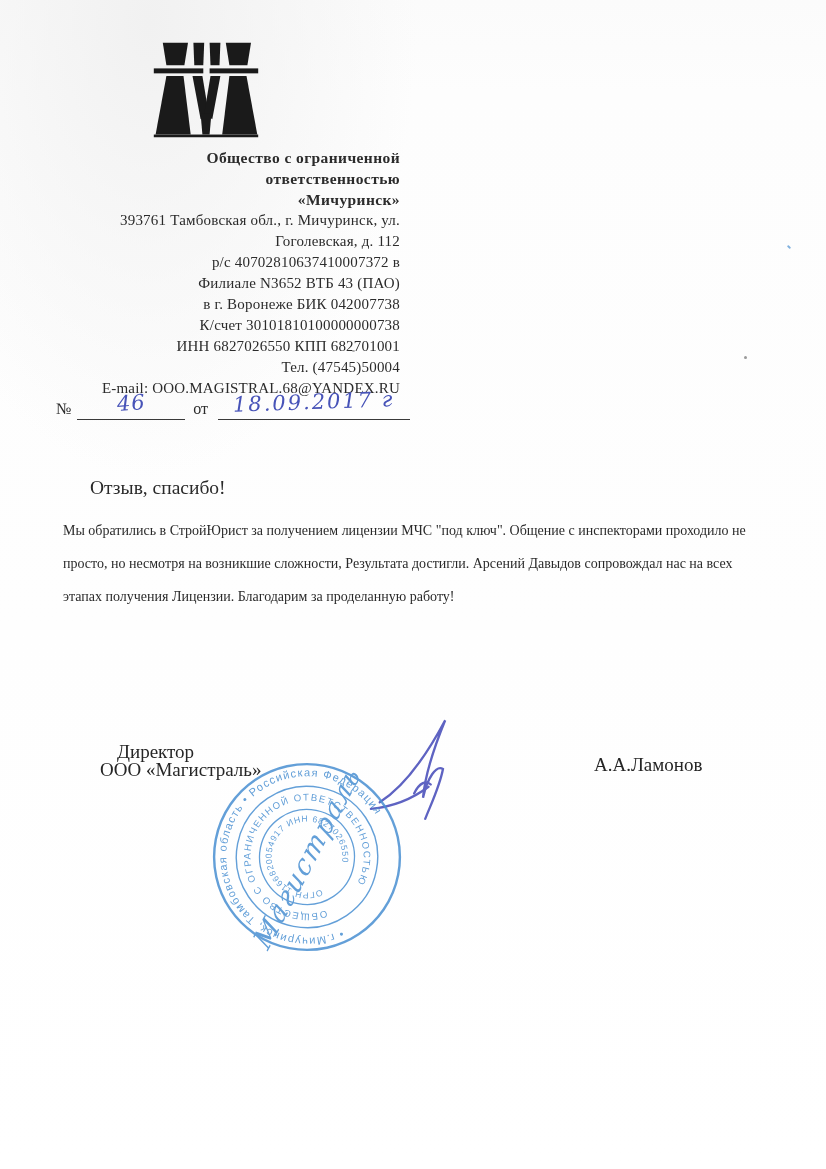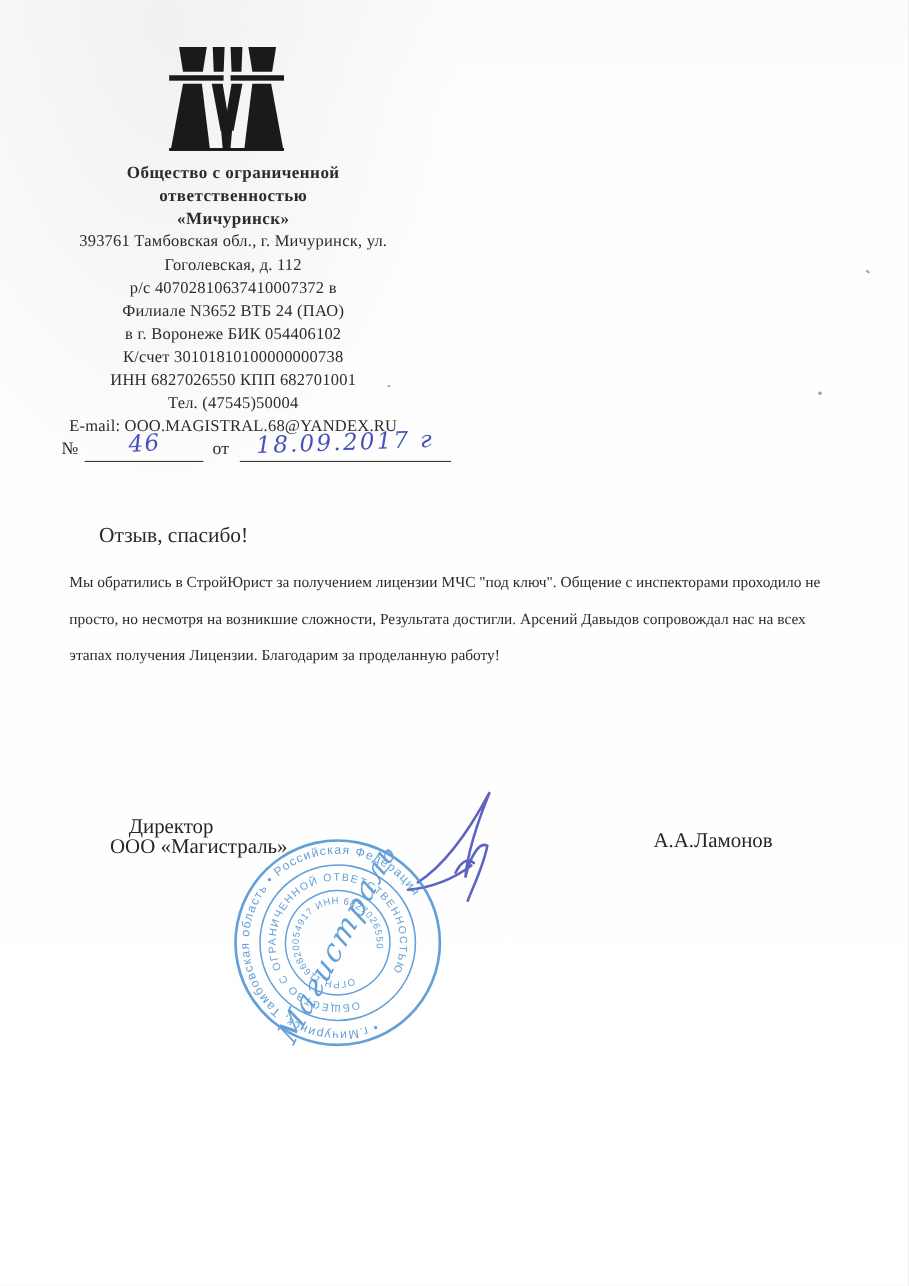--- a/index.html
+++ b/index.html
@@ -13,21 +13,21 @@
     background:
       radial-gradient(ellipse at 18% 2%, #f1f1f1 0%, rgba(255,255,255,0) 28%),
       linear-gradient(180deg,#fbfbfb 0%, #fdfdfd 8%, #ffffff 100%);
     color:#262626;
   }
   
   .logo{position:absolute;left:152px;top:38px;width:108px;height:104px;}
   
   .letterhead{
     position:absolute;left:24px;top:147px;width:376px;
-    text-align:center;font-size:15px;line-height:21px;color:#2b2b2b;
+    text-align:right;font-size:15px;line-height:21px;color:#2b2b2b;
     letter-spacing:0.2px;
   }
   .letterhead .ln{white-space:nowrap;}
   .letterhead .bold{font-weight:bold;font-size:15.5px;letter-spacing:0.4px;}
   
   .numrow{
     position:absolute;left:56px;top:393px;width:380px;
     font-size:16px;color:#2b2b2b;
   }
   .numrow .lbl{display:inline-block;vertical-align:bottom;padding-bottom:2px;}
@@ -101,22 +101,22 @@
     </svg>
   </div>
 
   <div class="letterhead">
     <div class="ln bold">Общество с ограниченной</div>
     <div class="ln bold">ответственностью</div>
     <div class="ln bold">«Мичуринск»</div>
     <div class="ln">393761 Тамбовская обл., г. Мичуринск, ул.</div>
     <div class="ln">Гоголевская, д. 112</div>
     <div class="ln">р/с 40702810637410007372 в</div>
-    <div class="ln">Филиале N3652 ВТБ 24 (ПАО)</div>
-    <div class="ln">в г. Воронеже  БИК 054406102</div>
+    <div class="ln">Филиале N3652 ВТБ 43 (ПАО)</div>
+    <div class="ln">в г. Воронеже  БИК 042007738</div>
     <div class="ln">К/счет 30101810100000000738</div>
     <div class="ln">ИНН 6827026550 КПП 682701001</div>
     <div class="ln">Тел. (47545)50004</div>
     <div class="ln">E-mail: OOO.MAGISTRAL.68@YANDEX.RU</div>
   </div>
 
   <div class="numrow">
     <span class="lbl">№</span><span class="fld num"><span class="ink">46</span></span><span class="lbl">от</span><span class="fld date"><span class="ink">18.09.2017 г</span></span>
   </div>
 

